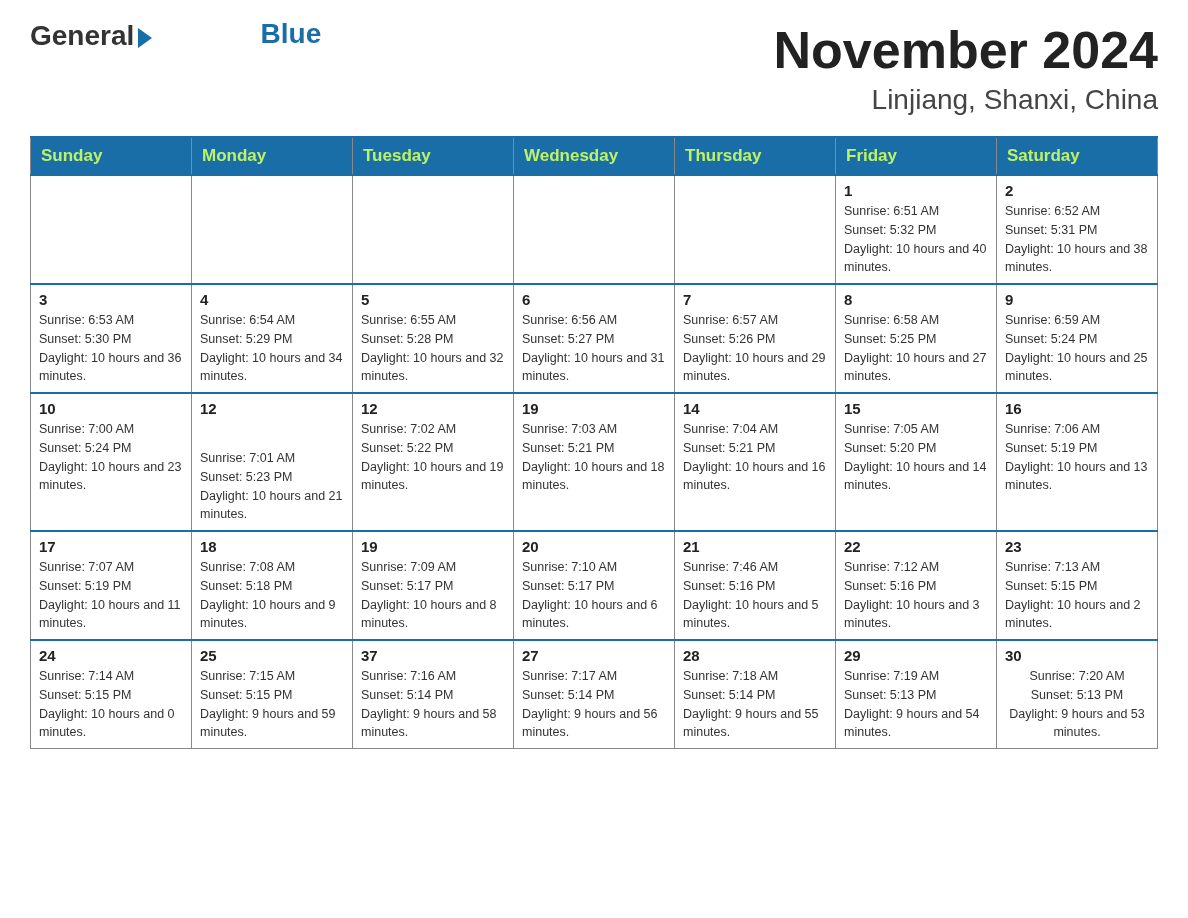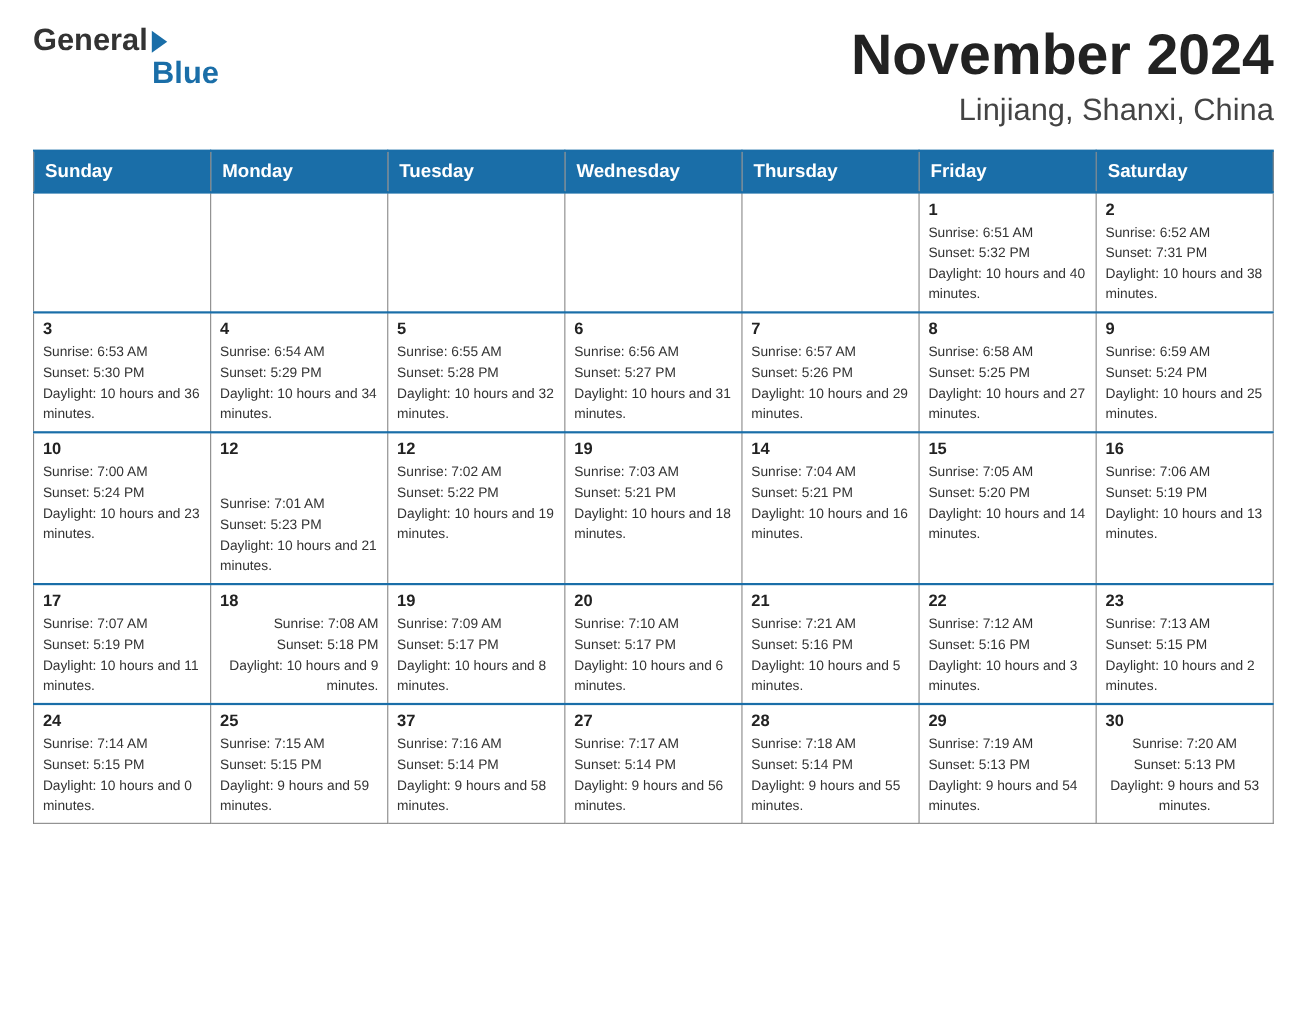--- a/index.html
+++ b/index.html
@@ -11,21 +11,21 @@
       min-height: 918px;
     }
     .header {
       display: flex;
       justify-content: space-between;
       align-items: flex-start;
       margin-bottom: 20px;
     }
     .logo {
       display: flex;
-      flex-direction: column;
+      flex-direction: row;
       align-items: flex-start;
       text-align: right;
     }
     .logo-top {
       display: flex;
       align-items: center;
     }
     .logo-general {
       font-size: 28px;
       font-weight: bold;
@@ -59,21 +59,21 @@
       color: #444;
       margin-top: 4px;
     }
     .calendar {
       width: 100%;
       border-collapse: collapse;
       border: 1px solid #888;
     }
     .calendar th {
       background-color: #1a6ea8;
-      color: #ffffff;
+      color: #bef264;
       font-size: 17px;
       font-weight: bold;
       padding: 8px 10px;
       text-align: left;
       border: 1px solid #888;
     }
     .calendar td {
       vertical-align: top;
       padding: 6px 8px;
       border: 1px solid #888;
@@ -142,21 +142,21 @@
         <td class="empty-cell"></td>
         <td>
           <div class="day-num">1</div>
           <div class="day-info" style="white-space: pre-line;">Sunrise: 6:51 AM
 Sunset: 5:32 PM
 Daylight: 10 hours and 40 minutes.</div>
         </td>
         <td>
           <div class="day-num">2</div>
           <div class="day-info" style="white-space: pre-line;">Sunrise: 6:52 AM
-Sunset: 7:31 PM
+Sunset: 5:31 PM
 Daylight: 10 hours and 38 minutes.</div>
         </td>
       </tr>
       <tr>
         <td>
           <div class="day-num">3</div>
           <div class="day-info" style="white-space: pre-line;">Sunrise: 6:53 AM
 Sunset: 5:30 PM
 Daylight: 10 hours and 36 minutes.</div>
         </td>
@@ -243,39 +243,39 @@
       </tr>
       <tr>
         <td>
           <div class="day-num">17</div>
           <div class="day-info" style="white-space: pre-line;">Sunrise: 7:07 AM
 Sunset: 5:19 PM
 Daylight: 10 hours and 11 minutes.</div>
         </td>
         <td>
           <div class="day-num">18</div>
-          <div class="day-info" style="white-space: pre-line; text-align: right;">Sunrise: 7:08 AM
+          <div class="day-info" style="white-space: pre-line;">Sunrise: 7:08 AM
 Sunset: 5:18 PM
 Daylight: 10 hours and 9 minutes.</div>
         </td>
         <td>
           <div class="day-num">19</div>
           <div class="day-info" style="white-space: pre-line;">Sunrise: 7:09 AM
 Sunset: 5:17 PM
 Daylight: 10 hours and 8 minutes.</div>
         </td>
         <td>
           <div class="day-num">20</div>
           <div class="day-info" style="white-space: pre-line;">Sunrise: 7:10 AM
 Sunset: 5:17 PM
 Daylight: 10 hours and 6 minutes.</div>
         </td>
         <td>
           <div class="day-num">21</div>
-          <div class="day-info" style="white-space: pre-line;">Sunrise: 7:21 AM
+          <div class="day-info" style="white-space: pre-line;">Sunrise: 7:46 AM
 Sunset: 5:16 PM
 Daylight: 10 hours and 5 minutes.</div>
         </td>
         <td>
           <div class="day-num">22</div>
           <div class="day-info" style="white-space: pre-line;">Sunrise: 7:12 AM
 Sunset: 5:16 PM
 Daylight: 10 hours and 3 minutes.</div>
         </td>
         <td>

